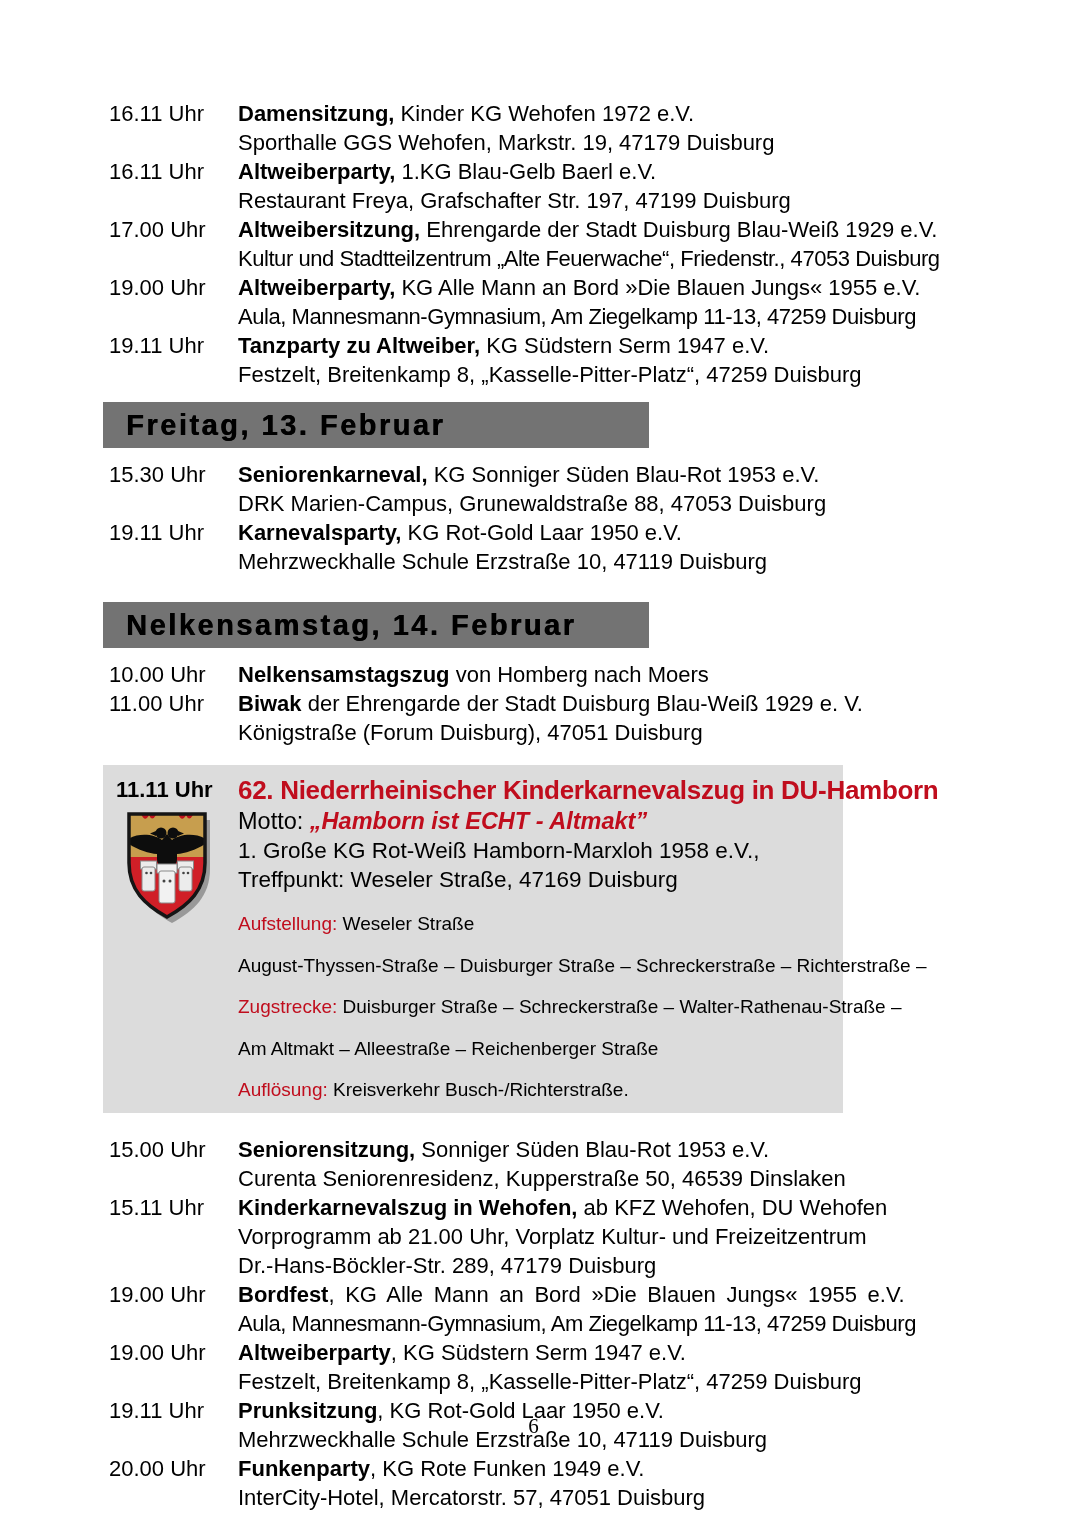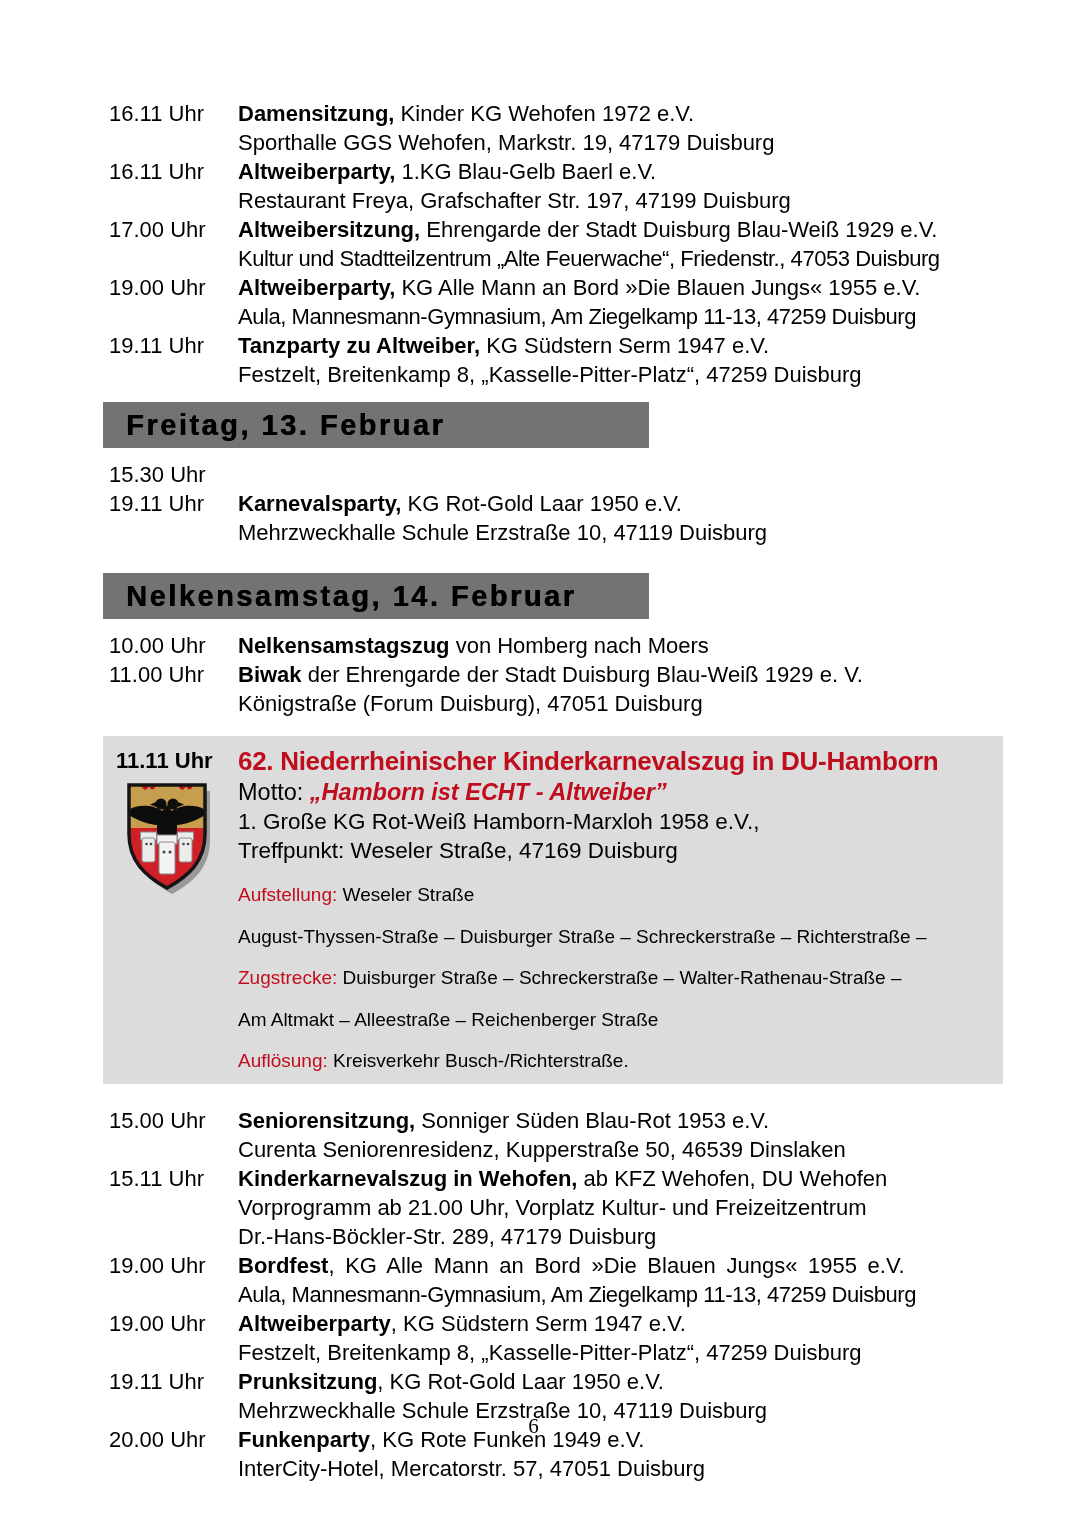--- a/index.html
+++ b/index.html
@@ -16,21 +16,21 @@
   .tight{letter-spacing:-0.45px;}
   .spread{word-spacing:4.5px;}
   .bar{
     width:546px;height:46px;background:#737373;display:flex;align-items:center;
     box-sizing:border-box;padding-left:23px;font-size:29px;font-weight:bold;
     letter-spacing:2.5px;text-shadow:0.6px 0 0 #000;
   }
   .bar1{margin-top:13px;margin-bottom:12px;}
   .bar2{margin-top:26px;margin-bottom:12px;}
   .highlight{
-    margin-top:18px;margin-bottom:22px;width:900px;background:#dcdcdc;
+    margin-top:18px;margin-bottom:22px;width:740px;background:#dcdcdc;
     position:relative;padding:9px 0 11px 0;box-sizing:border-box;
   }
   .hl-row{display:flex;}
   .hl-time{flex:none;width:122px;padding-left:13px;font-size:22px;line-height:32px;font-weight:bold;}
   .hl-main{flex:none;}
   .hl-title{color:#c00d1d;font-weight:bold;font-size:26px;line-height:32px;letter-spacing:-0.3px;white-space:nowrap;}
   .hl-motto{font-size:23.5px;line-height:30px;white-space:nowrap;}
   .motto-red{color:#c00d1d;font-weight:bold;font-style:italic;}
   .hl-line{font-size:22.5px;line-height:29px;white-space:nowrap;}
   .hl-route{margin-top:3px;font-size:19px;line-height:23.5px;}
@@ -80,20 +80,24 @@
     <div class="desc">
       <div class="line"><span class="bt">Tanzparty zu Altweiber,</span><span> KG Südstern Serm 1947 e.V.</span></div>
       <div class="line">Festzelt, Breitenkamp 8, „Kasselle-Pitter-Platz“, 47259 Duisburg</div>
     </div>
   </div>
 
   <div class="bar bar1">Freitag, 13. Februar</div>
 
   <div class="event">
     <div class="time">15.30 Uhr</div>
+    <div class="desc">
+      <div class="line"><span class="bt">Seniorenkarneval,</span><span> KG Sonniger Süden Blau-Rot 1953 e.V.</span></div>
+      <div class="line">DRK Marien-Campus, Grunewaldstraße 88, 47053 Duisburg</div>
+    </div>
   </div>
   <div class="event">
     <div class="time">19.11 Uhr</div>
     <div class="desc">
       <div class="line"><span class="bt">Karnevalsparty,</span><span> KG Rot-Gold Laar 1950 e.V.</span></div>
       <div class="line">Mehrzweckhalle Schule Erzstraße 10, 47119 Duisburg</div>
     </div>
   </div>
 
   <div class="bar bar2">Nelkensamstag, 14. Februar</div>
@@ -110,21 +114,21 @@
       <div class="line"><span class="bt">Biwak</span><span> der Ehrengarde der Stadt Duisburg Blau-Weiß 1929 e. V.</span></div>
       <div class="line">Königstraße (Forum Duisburg), 47051 Duisburg</div>
     </div>
   </div>
 
   <div class="highlight">
     <div class="hl-row">
       <div class="hl-time">11.11 Uhr</div>
       <div class="hl-main">
         <div class="hl-title">62. Niederrheinischer Kinderkarnevalszug in DU-Hamborn</div>
-        <div class="hl-motto"><span>Motto: </span><span class="motto-red">„Hamborn ist ECHT - Altweiber”</span></div>
+        <div class="hl-motto"><span>Motto: </span><span class="motto-red">„Hamborn ist ECHT - Altmakt”</span></div>
         <div class="hl-line">1. Große KG Rot-Weiß Hamborn-Marxloh 1958 e.V.,</div>
         <div class="hl-line">Treffpunkt: Weseler Straße, 47169 Duisburg</div>
         <div class="hl-route">
           <div class="rt"><span class="rl">Aufstellung:</span><span> Weseler Straße</span></div>
           <div class="rt"><span class="rl"></span><span>August-Thyssen-Straße – Duisburger Straße – Schreckerstraße – Richterstraße –</span></div>
           <div class="rt"><span class="rl">Zugstrecke:</span><span> Duisburger Straße  –  Schreckerstraße  – Walter-Rathenau-Straße –</span></div>
           <div class="rt"><span class="rl"></span><span>Am Altmakt – Alleestraße – Reichenberger Straße</span></div>
           <div class="rt"><span class="rl">Auflösung:</span><span> Kreisverkehr Busch-/Richterstraße.</span></div>
         </div>
       </div>

